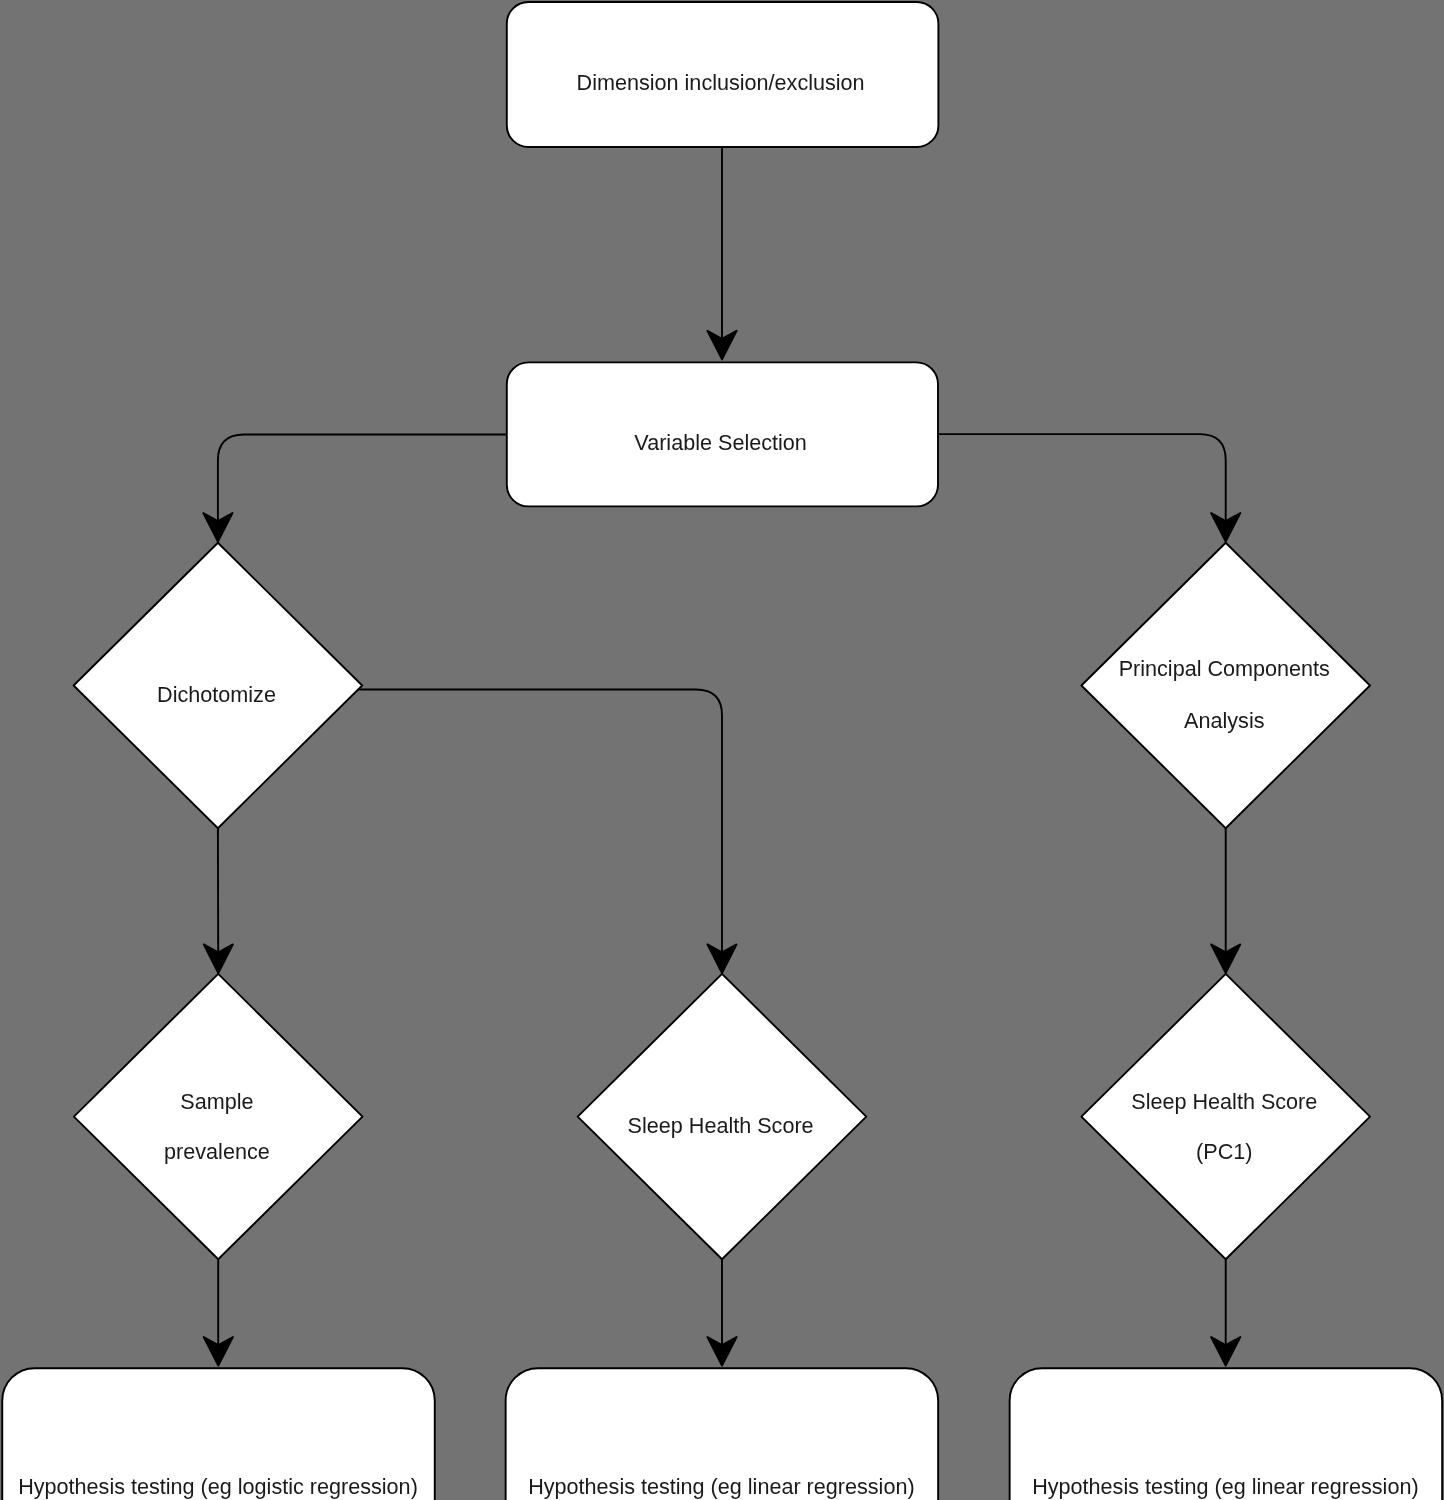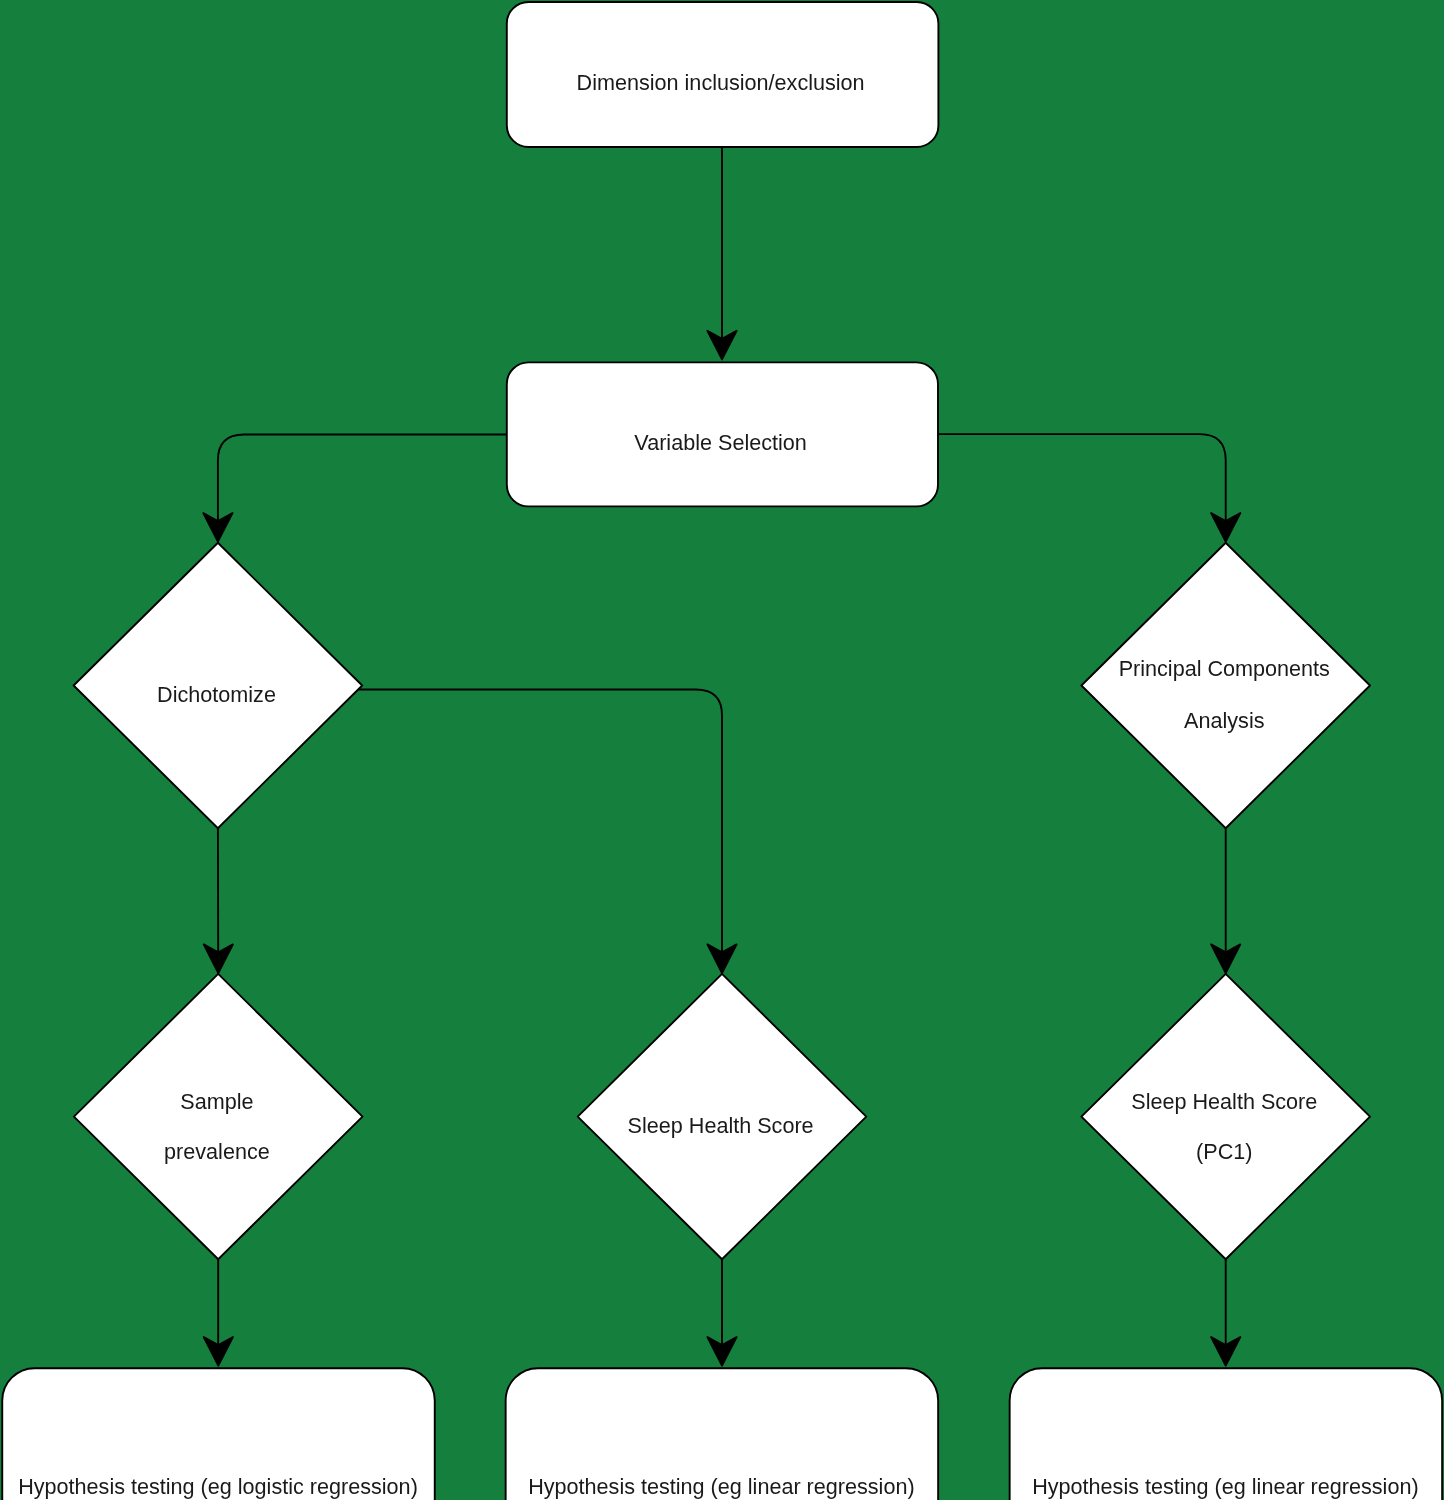--- a/index.html
+++ b/index.html
@@ -1,19 +1,19 @@
 <!DOCTYPE html>
 <html><head>
 <meta charset="utf-8">
 <title>Flowchart</title>
 <style>
   html,body{margin:0;padding:0;background:#ffffff;}
   body{width:1444px;height:1500px;overflow:hidden;
        font-family:"Liberation Sans",sans-serif;}
-  #canvas{position:relative;width:1444px;height:1500px;background:#15803d;}
+  #canvas{position:relative;width:1444px;height:1500px;background:#737373;}
   svg.diagram{position:absolute;left:0;top:0;width:1444px;height:1500px;display:block;}
   .shape{fill:#ffffff;stroke:#000000;stroke-width:1.9;stroke-linejoin:round;}
   .edge{fill:none;stroke:#000000;stroke-width:1.9;stroke-linecap:butt;stroke-linejoin:round;}
   .arrowhead{fill:#000000;stroke:#000000;stroke-width:1.9;stroke-linejoin:round;}
   .lbl{font-family:"Liberation Sans",sans-serif;font-size:21.6px;fill:#1a1a1a;
        text-anchor:middle;white-space:pre;}
 </style>
 </head>
 <body>
 

